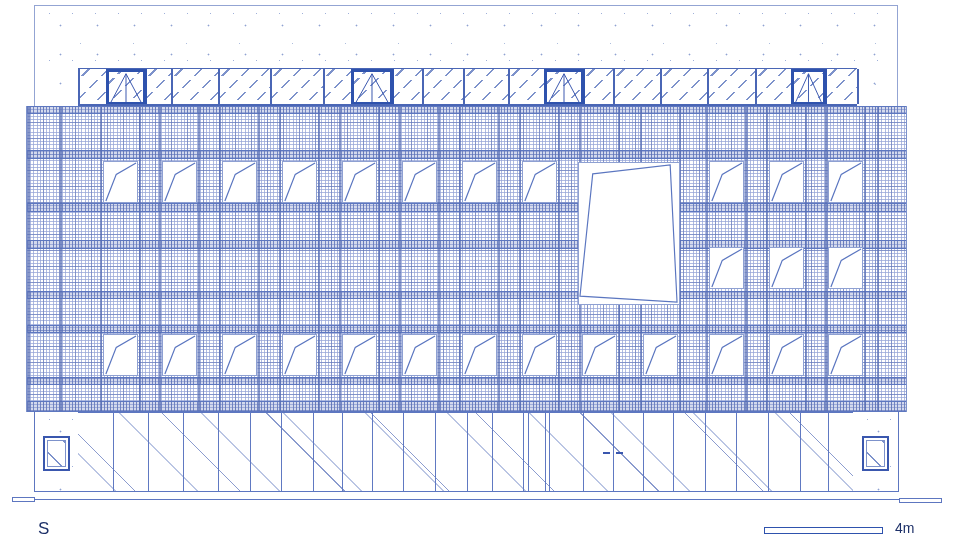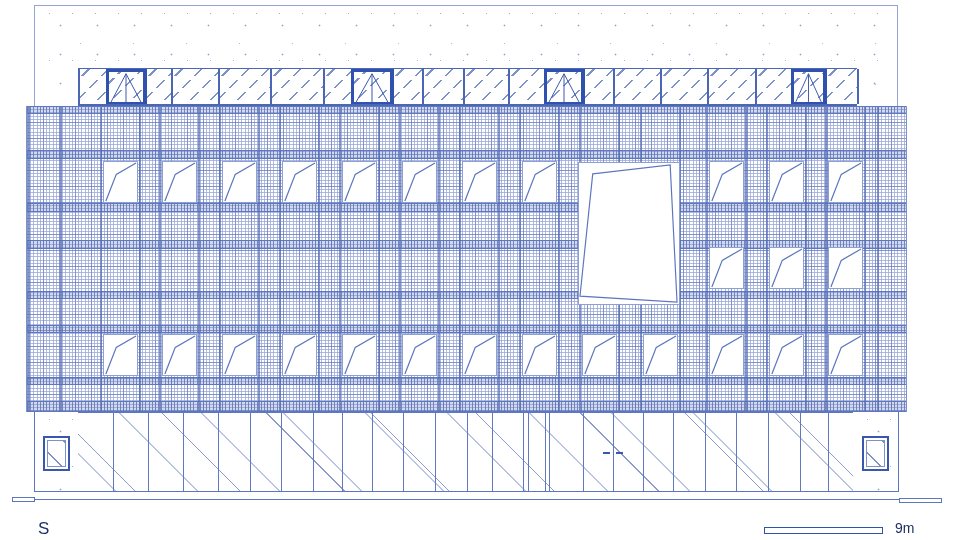--- a/index.html
+++ b/index.html
@@ -82,21 +82,21 @@
   .scale-label  { color: #1d3068; font-size: 14px; font-weight: 500; }
   .scalebar { background: #fff; border: 1px solid #2e52ad; }
 </style>
 </head>
 <body>
 
 <div id="stage">
 
   <div class="abs orient-label" style="left:38px; top:519px;">S</div>
   <div class="abs scalebar" id="scalebar" style="left: 764px; top: 527px; width: 119px; height: 7px;"></div>
-  <div class="abs scale-label" style="left:895px; top:520px;">9m</div>
+  <div class="abs scale-label" style="left:895px; top:520px;">4m</div>
 <div class="abs stipple" style="left: 35px; top: 6px; width: 862px; height: 100px;"></div>
     <div class="abs shell" style="left: 34px; top: 5px; width: 864px; height: 101px;"></div>
     <div class="abs roof-band" style="left: 78px; top: 68px; width: 779px; height: 38px;">
       <div class="roof-panel" style="left: 0px; width: 29px;"></div>
       <div class="roof-panel roof-door" style="left: 29px; width: 38px;"><svg viewBox="0 0 38 38" preserveAspectRatio="none">
           <polyline points="19,2 2,34" stroke="#3a57ae" stroke-width="1.1" fill="none"></polyline>
           <polyline points="19,2 36,34" stroke="#3a57ae" stroke-width="1.1" fill="none"></polyline>
           <polyline points="19,2 19,34" stroke="#3a57ae" stroke-width="1.1" fill="none"></polyline>
         </svg></div>
       <div class="roof-panel" style="left: 67px; width: 26px;"></div>

